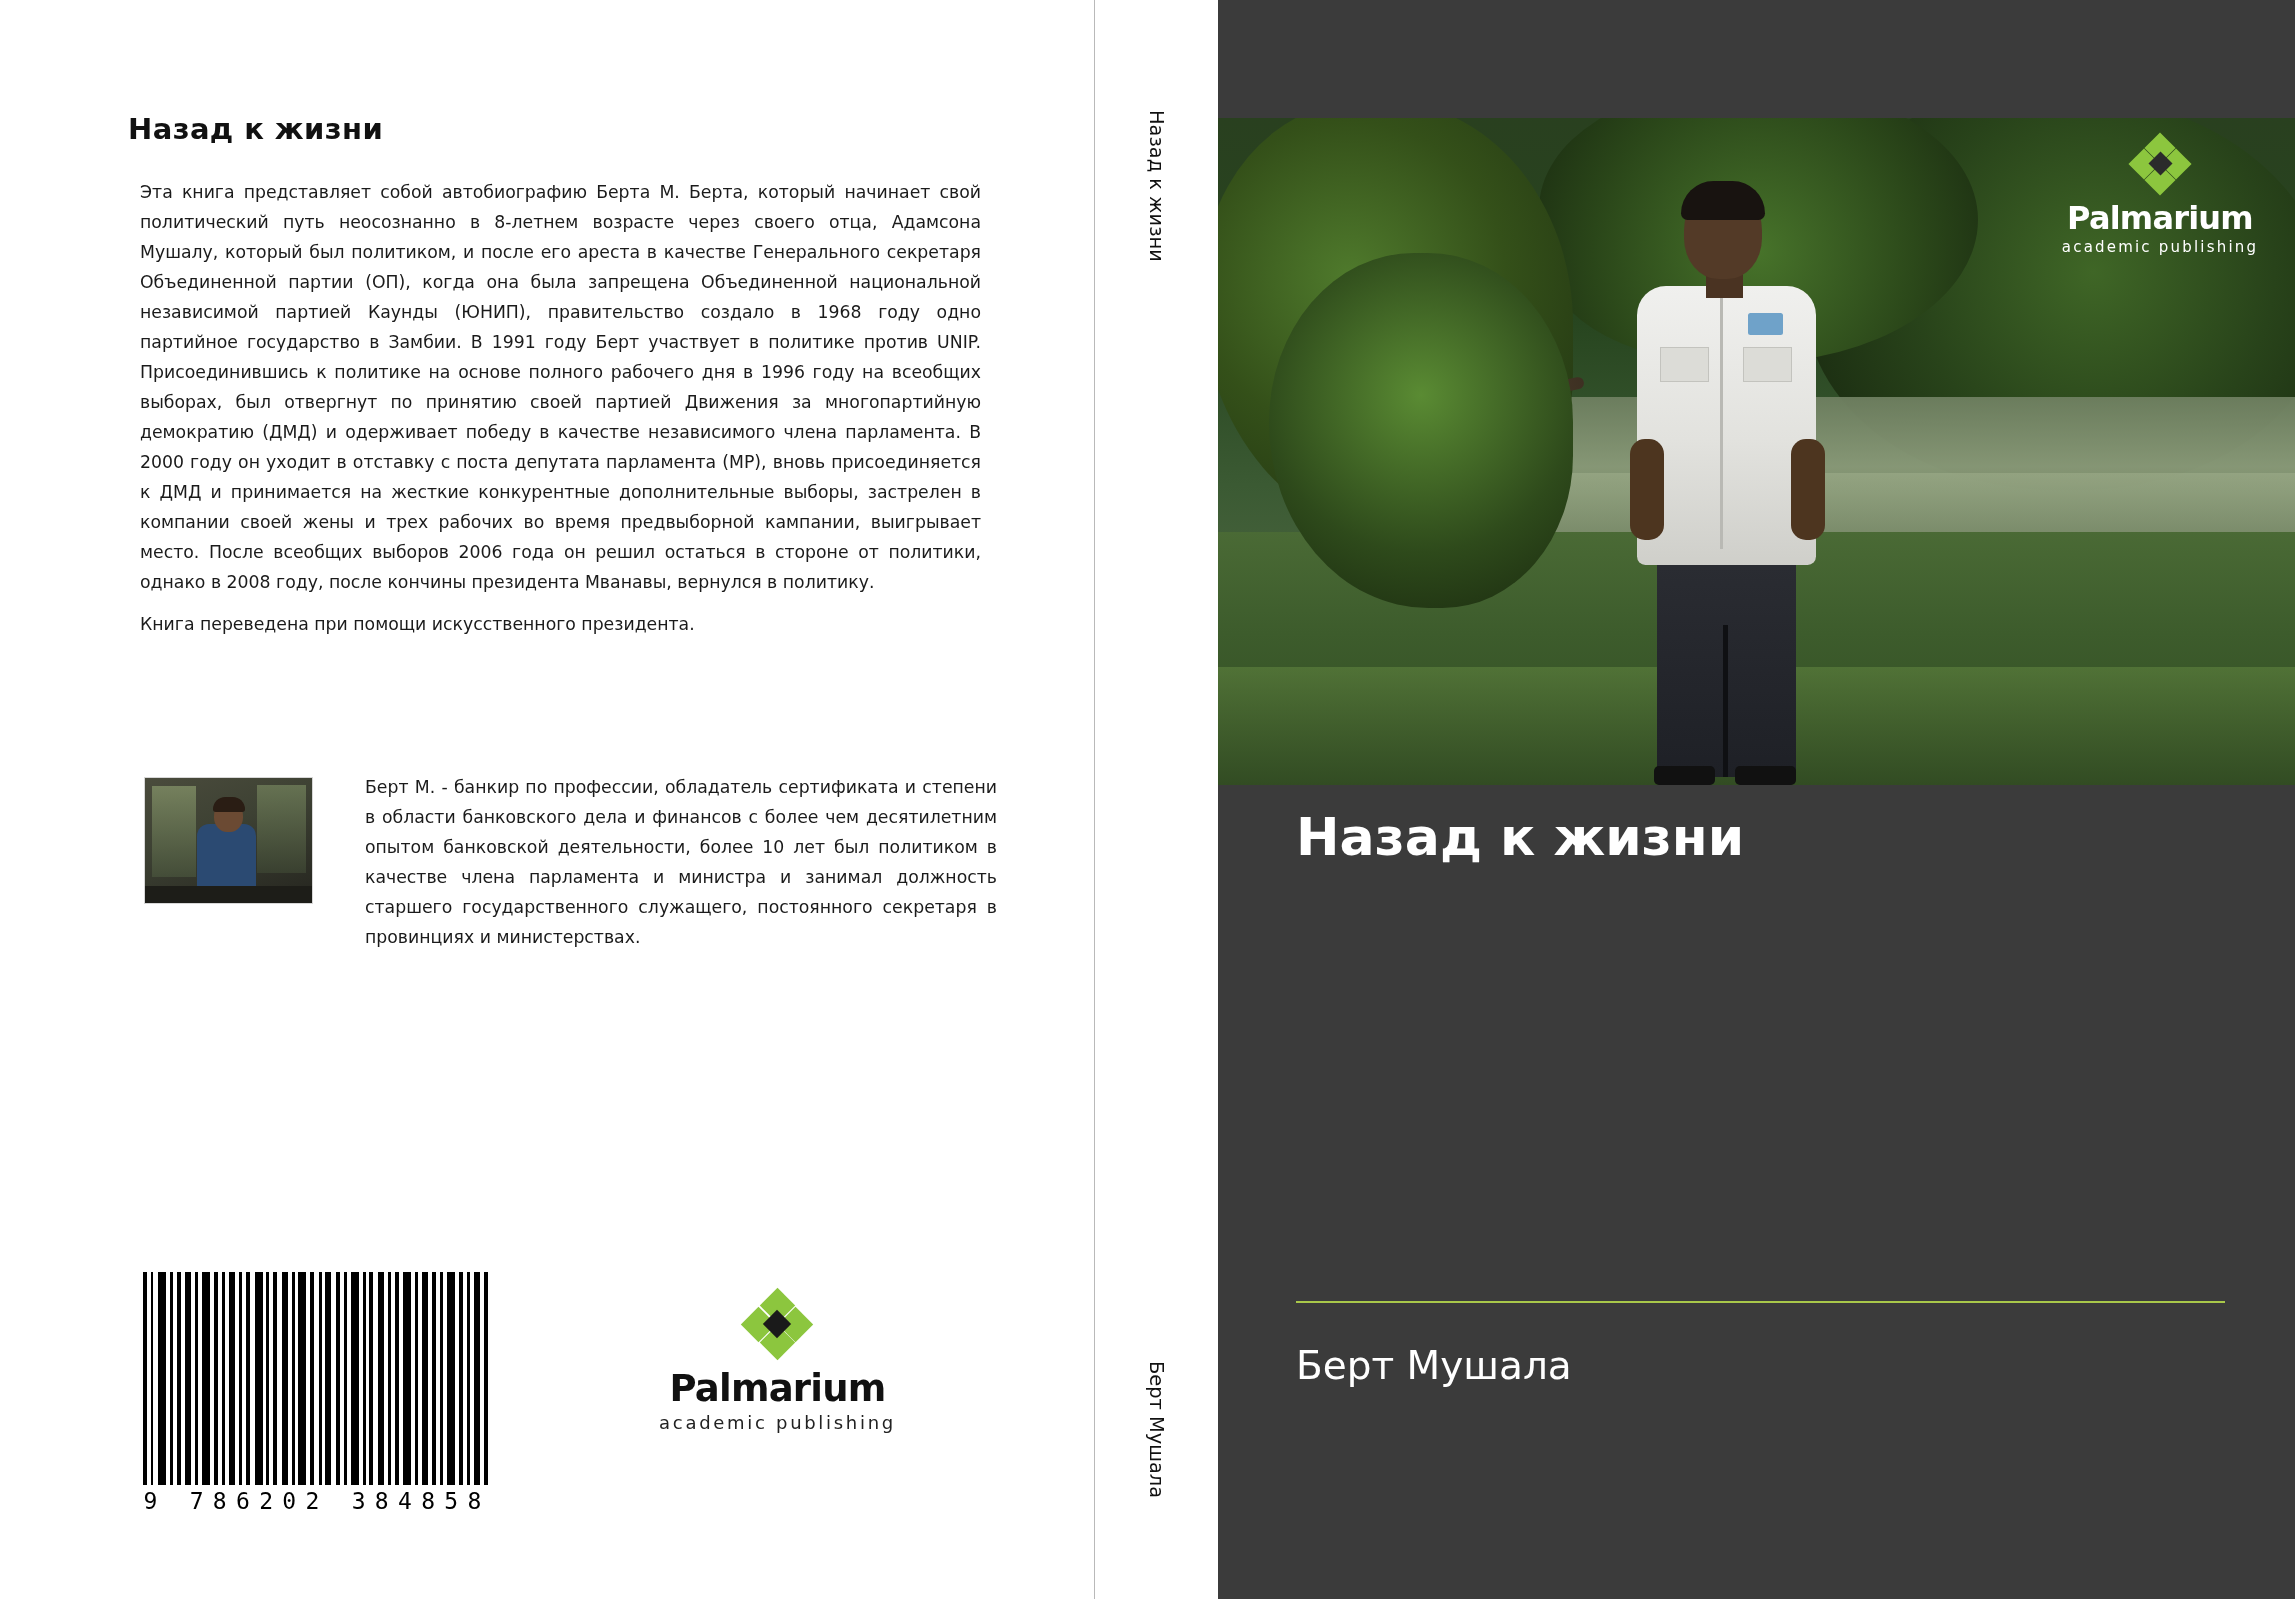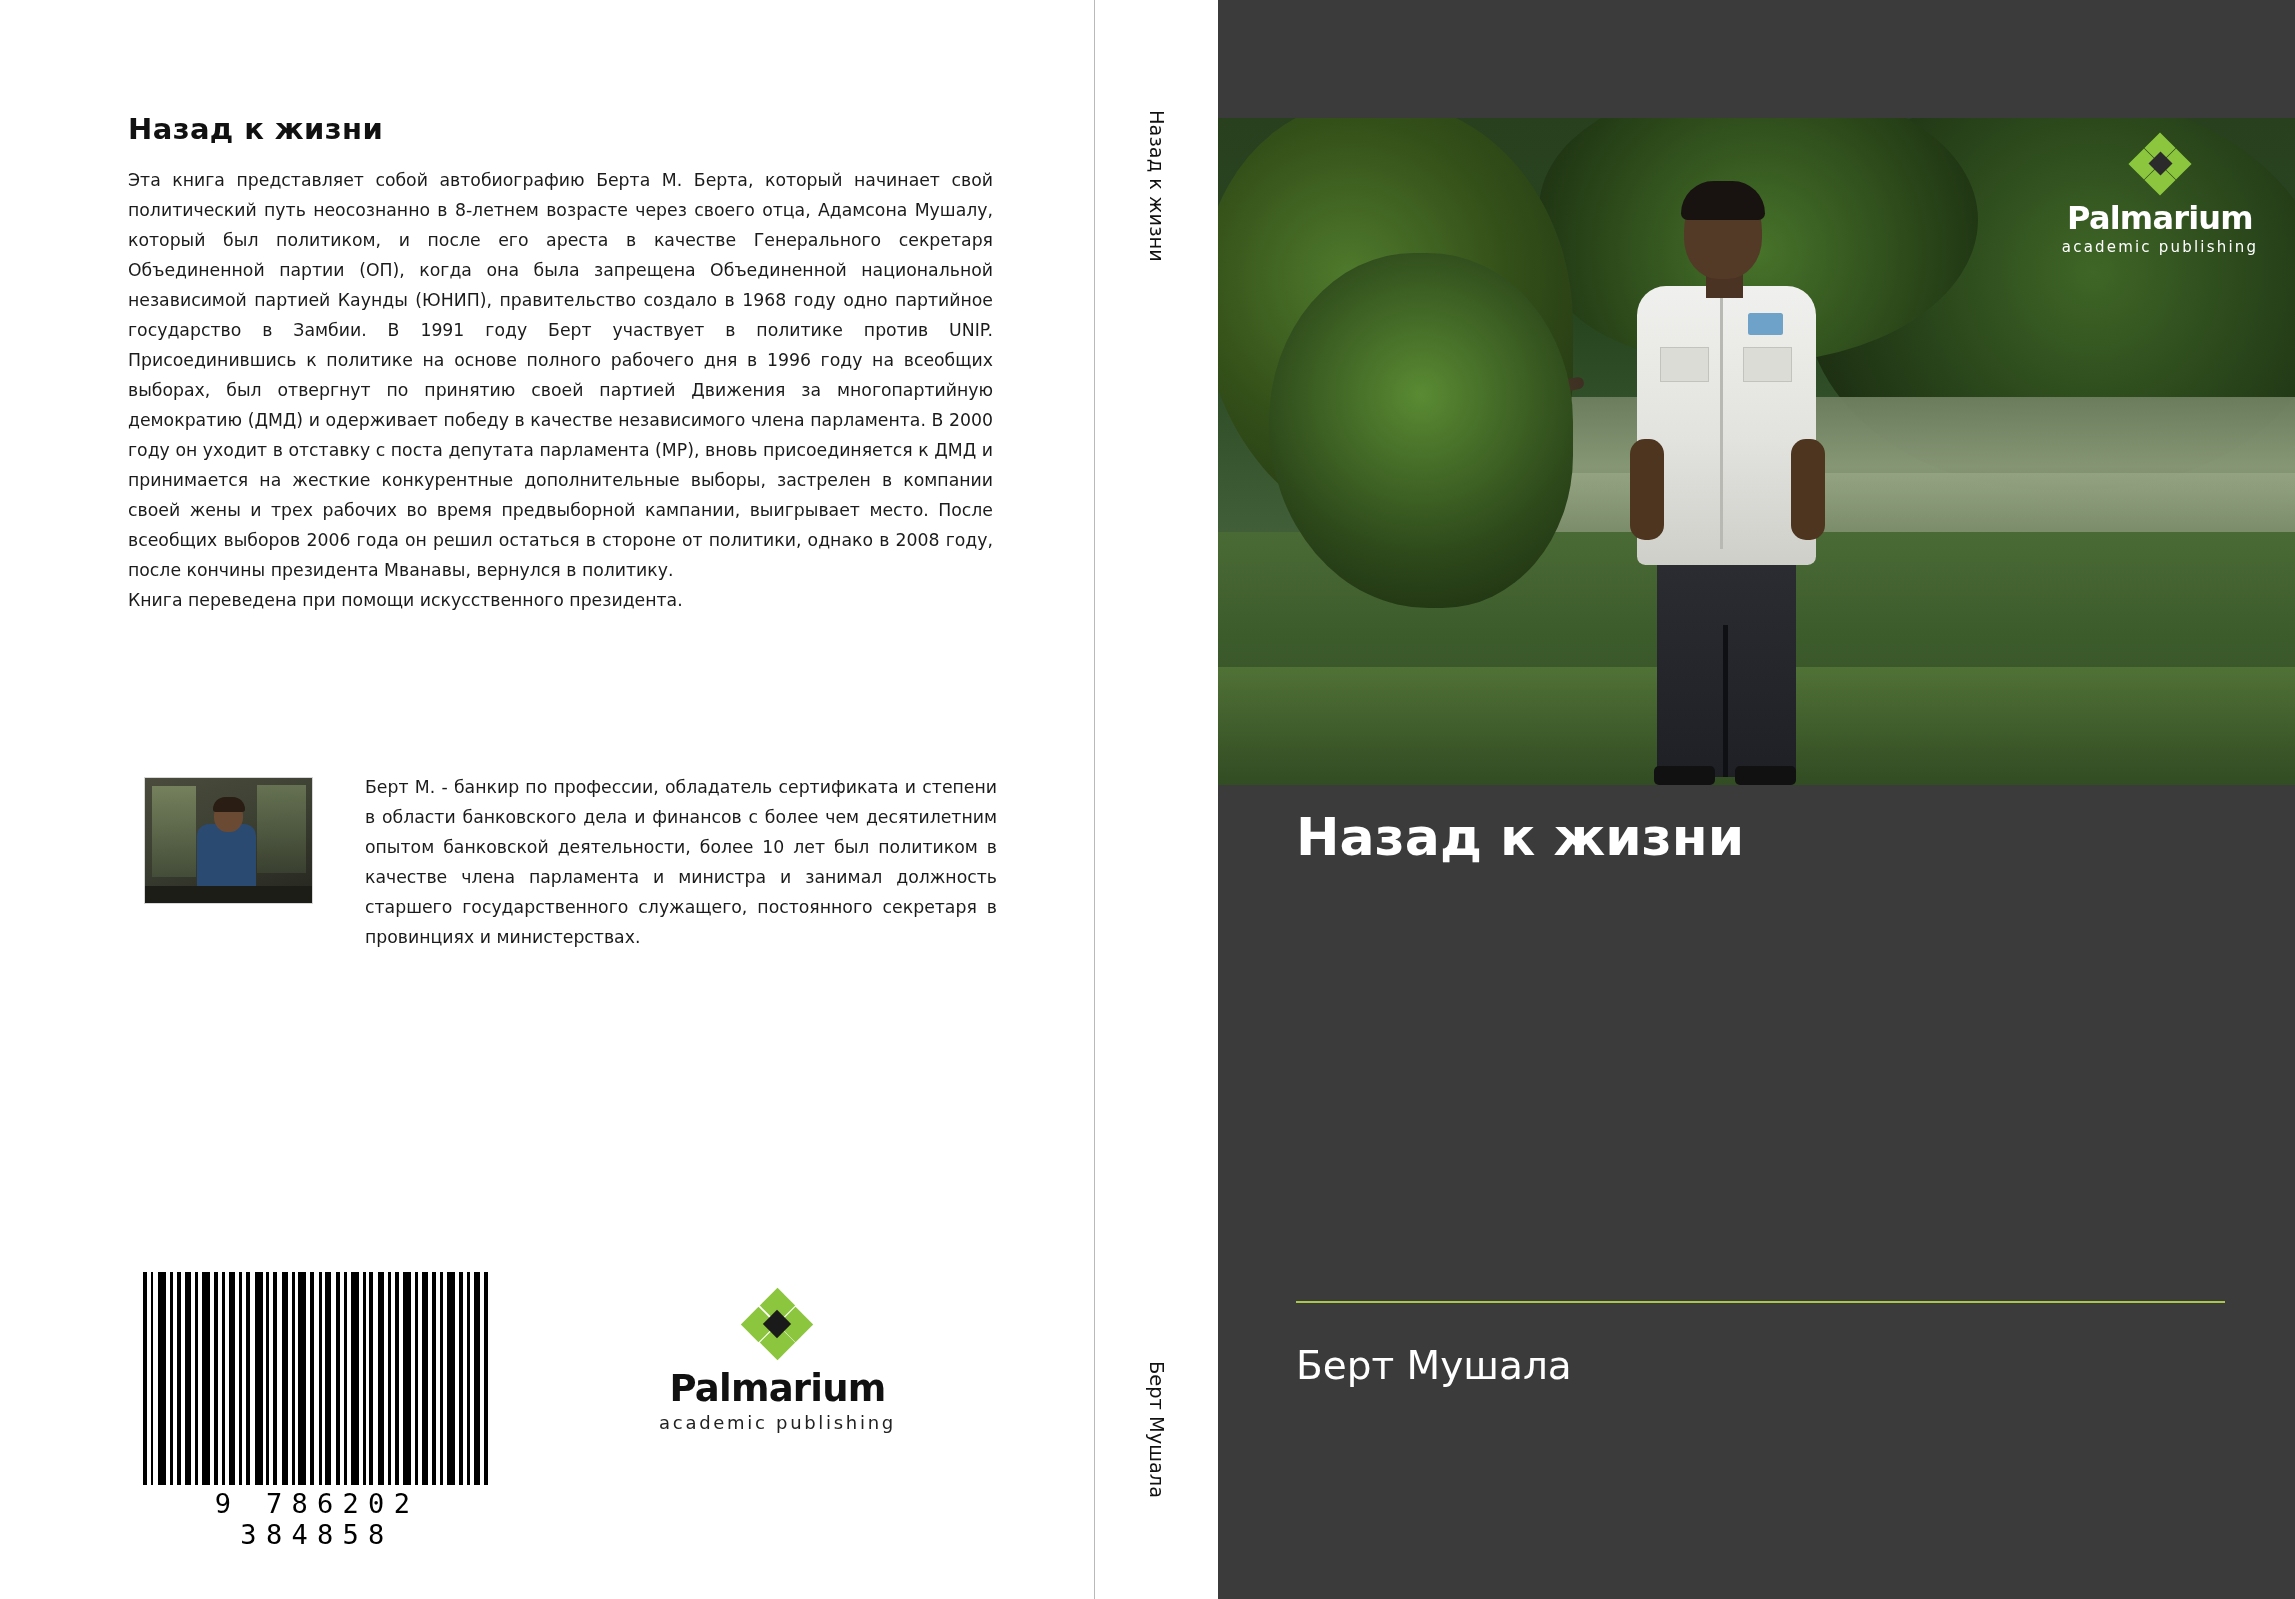--- a/index.html
+++ b/index.html
@@ -24,21 +24,21 @@
     position:absolute;left:128px;top:112px;width:862px;
     font-size:29px;font-weight:bold;color:#111111;
     letter-spacing:0.4px;
   }
   .back-blurb{
     position:absolute;left:128px;top:165px;width:865px;
     font-size:17.3px;line-height:30px;color:#1b1b1b;
     text-align:justify;
     text-justify:inter-word;
   }
-  .back-blurb p{margin:0;}
+  .back-blurb p{margin:12px;}
   .back-blurb p.last{text-align:left;margin-top:0;}
 
   .author-block{
     position:absolute;left:144px;top:777px;width:853px;height:156px;
   }
   .author-photo{
     position:absolute;left:0;top:0;width:169px;height:127px;
     border:1.7px solid #d7d7d7;background:#2d2a26;
     box-sizing:border-box;overflow:hidden;
   }
@@ -68,21 +68,21 @@
     background:#ffffff;
   }
   .barcode .bars{
     position:absolute;left:12px;top:5px;width:348px;height:213px;
   }
   .barcode .bars i{
     position:absolute;top:0;height:100%;background:#000;
   }
   .barcode .num{
     position:absolute;left:0;top:221px;width:372px;
-    text-align:center;font-size:27px;letter-spacing:9.3px;
+    text-align:center;font-size:23px;letter-spacing:9.3px;
     color:#000;font-family:"DejaVu Sans Mono","Liberation Mono",monospace;
   }
 
   
   .pub-back{
     position:absolute;left:651px;top:1293px;width:253px;height:177px;
     text-align:center;
   }
   .logo-mark{
     display:inline-block;position:relative;width:63px;height:63px;

